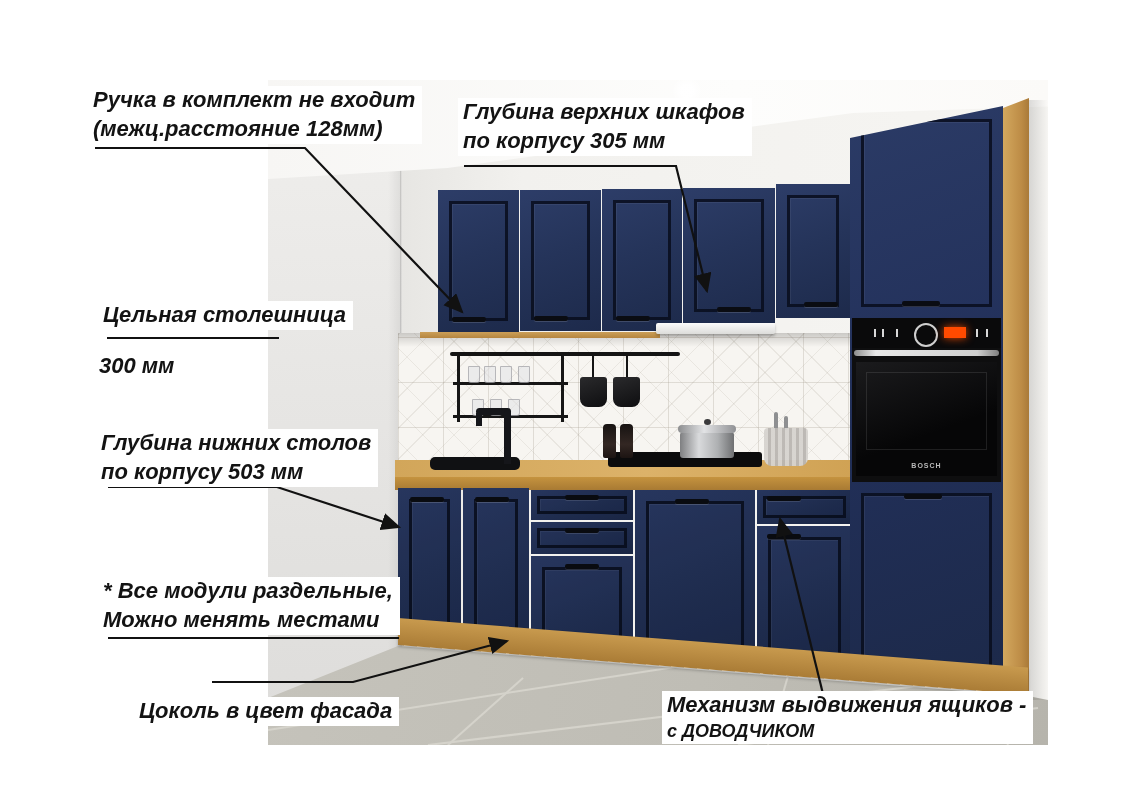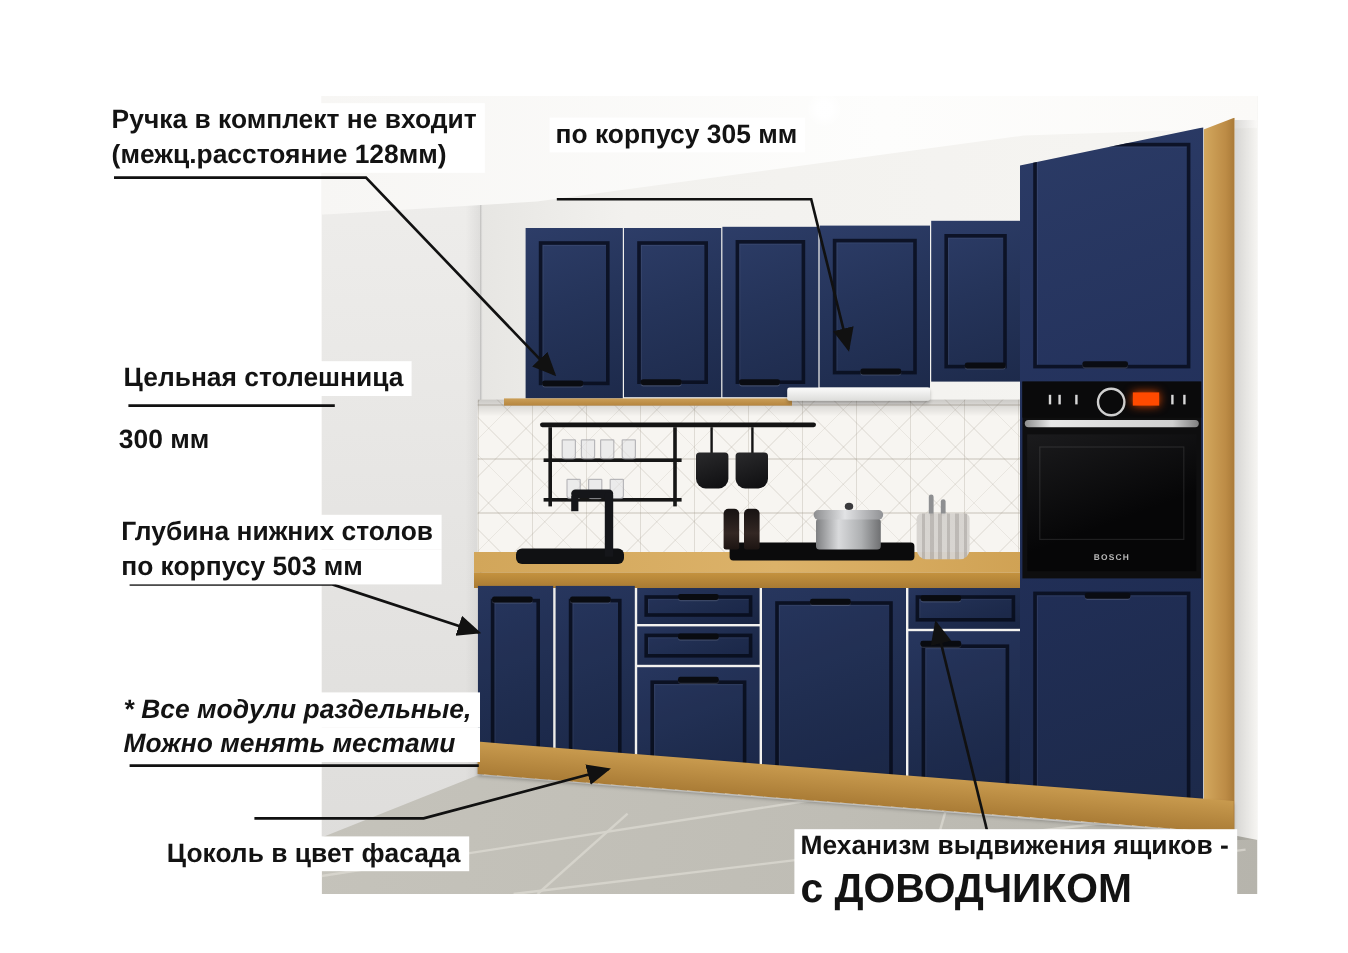--- a/index.html
+++ b/index.html
@@ -109,23 +109,23 @@
   .shelf-post{position:absolute;width:3px;background:#161616;}
   .glass{position:absolute;width:10px;height:15px;background:rgba(225,226,230,.55);
          border:1px solid rgba(120,120,126,.45);border-radius:1px 1px 3px 3px;}
   .cup{position:absolute;width:27px;height:30px;background:linear-gradient(160deg,#2a2a2c,#0e0e10);
        border-radius:3px 3px 8px 8px;}
   .hook{position:absolute;width:2px;height:24px;background:#141414;}
 
   
   .lbl{position:absolute;color:#131313;font:700 22px/1.18 "Liberation Sans",sans-serif;white-space:nowrap;}
   .lbl span{display:inline-block;background:#fff;padding:1px 7px 2px 5px;}
-  .lbl .row{display:block;}
+  .lbl .row{display:block;font-style:italic;}
   .italic{font-style:italic;}
-  .big{font-size:34px;}
+  .big{font-size:18px;}
   svg.overlay{position:absolute;left:0;top:0;width:1123px;height:794px;pointer-events:none;}
 </style>
 </head>
 <body>
 
 <div class="canvas">
 
   <div class="photo">
     <div class="backwall"></div>
     <div class="leftwall"></div>
@@ -289,20 +289,21 @@
       <path d="M823,694 L780,519" marker-end="url(#ah)"></path>
     </g>
   </svg>
 
   <div class="lbl" style="left:88px;top:86px">
     <span class="row">Ручка в комплект не входит</span>
     <span class="row">(межц.расстояние 128мм)</span>
   </div>
 
   <div class="lbl" style="left:458px;top:98px">
+    <span class="row">Глубина верхних шкафов</span>
     <span class="row">по корпусу 305 мм</span>
   </div>
 
   <div class="lbl" style="left:826px;top:170px">
   </div>
 
   <div class="lbl" style="left:98px;top:301px">
     <span class="row">Цельная столешница</span>
   </div>
 

